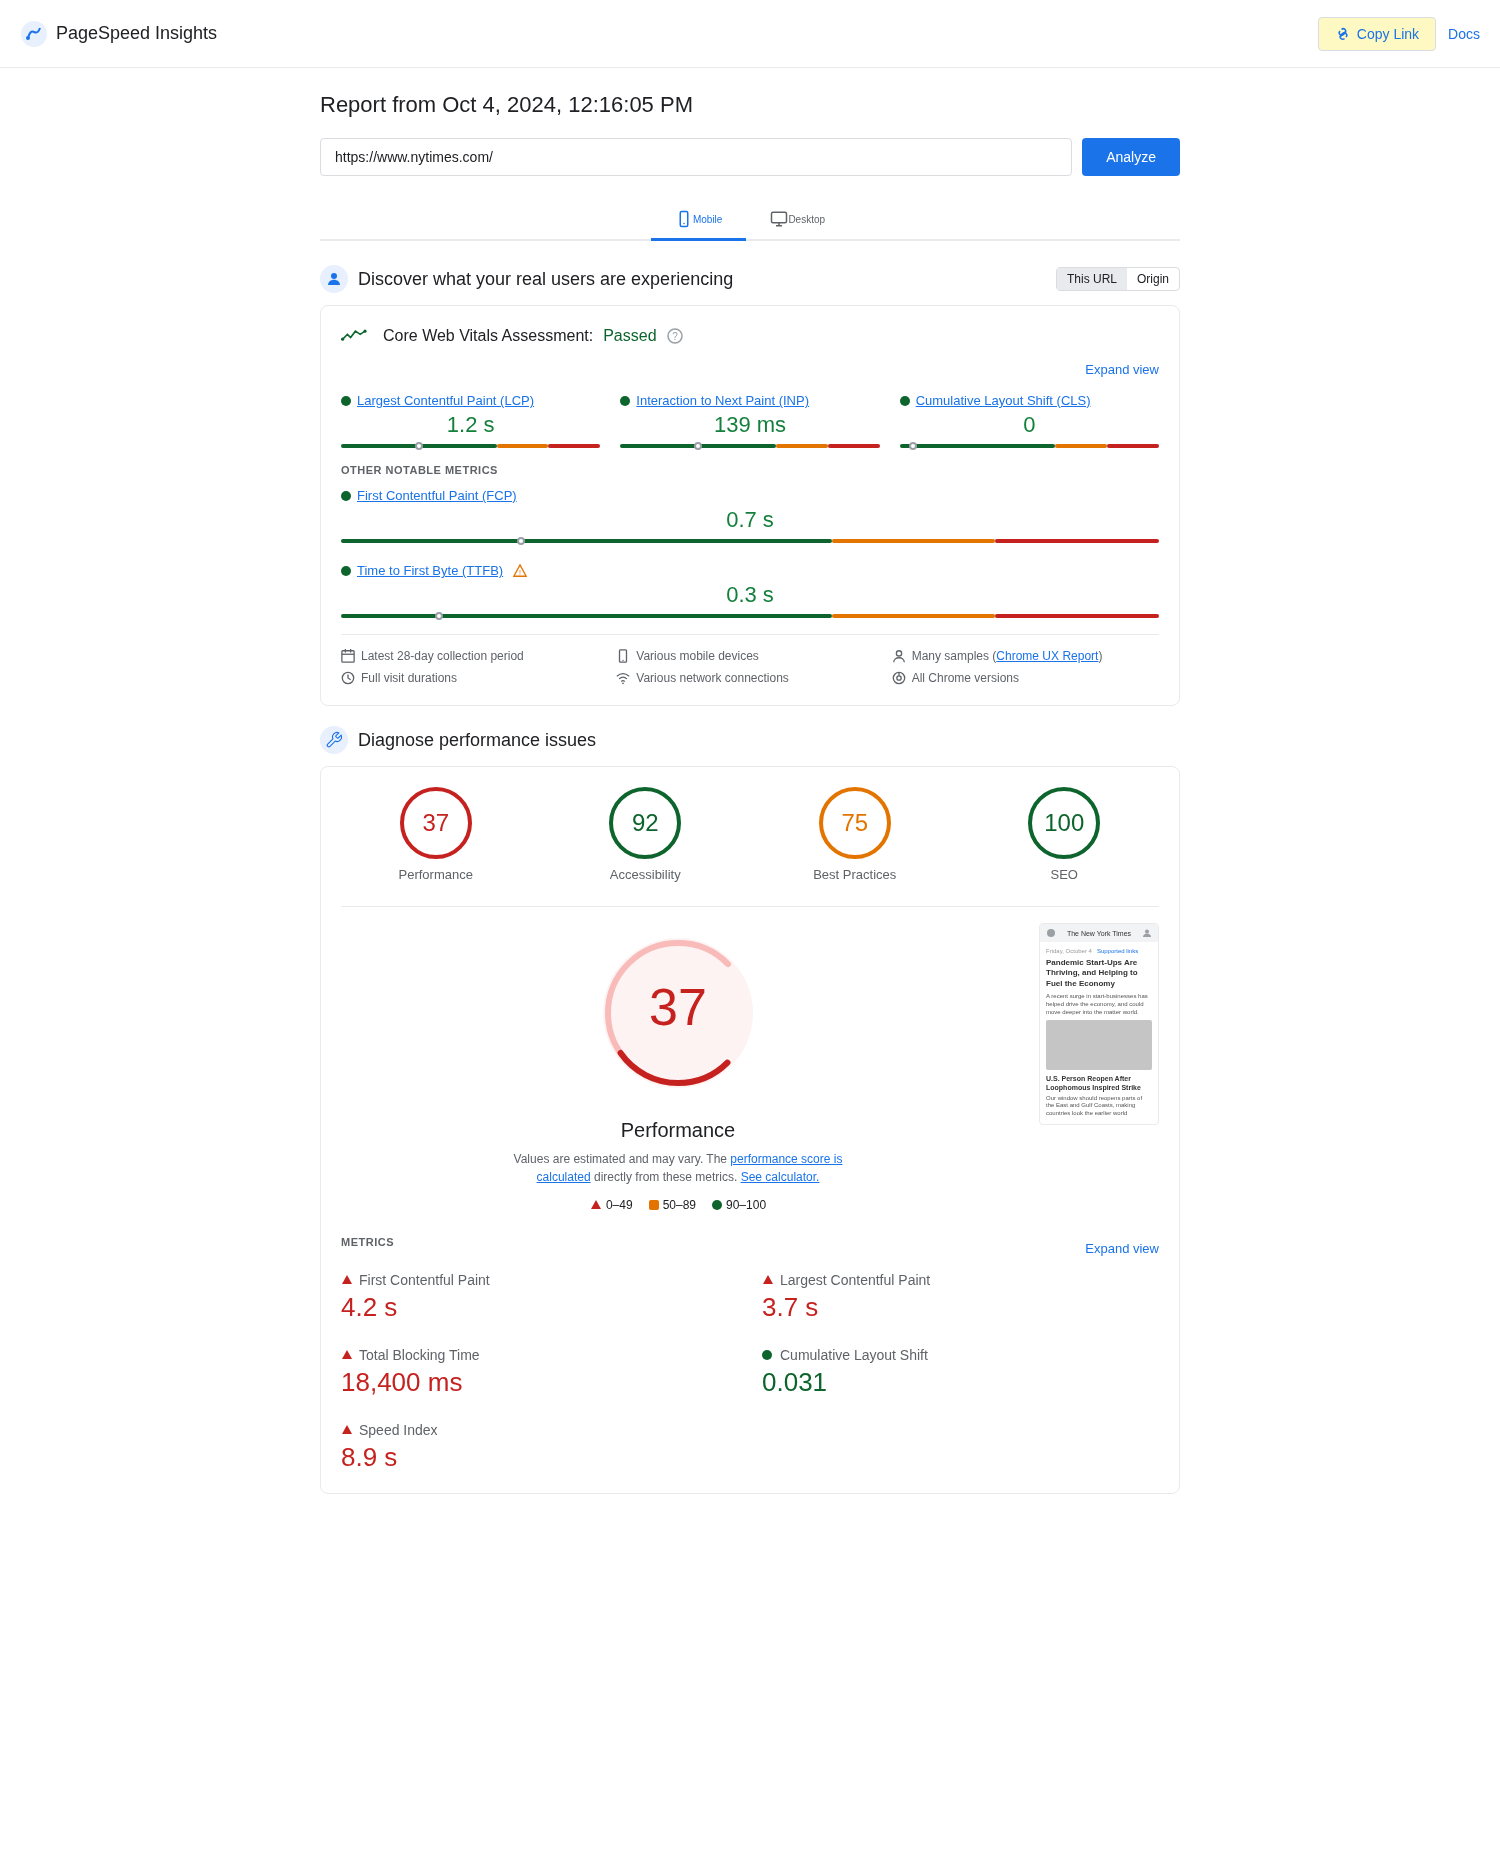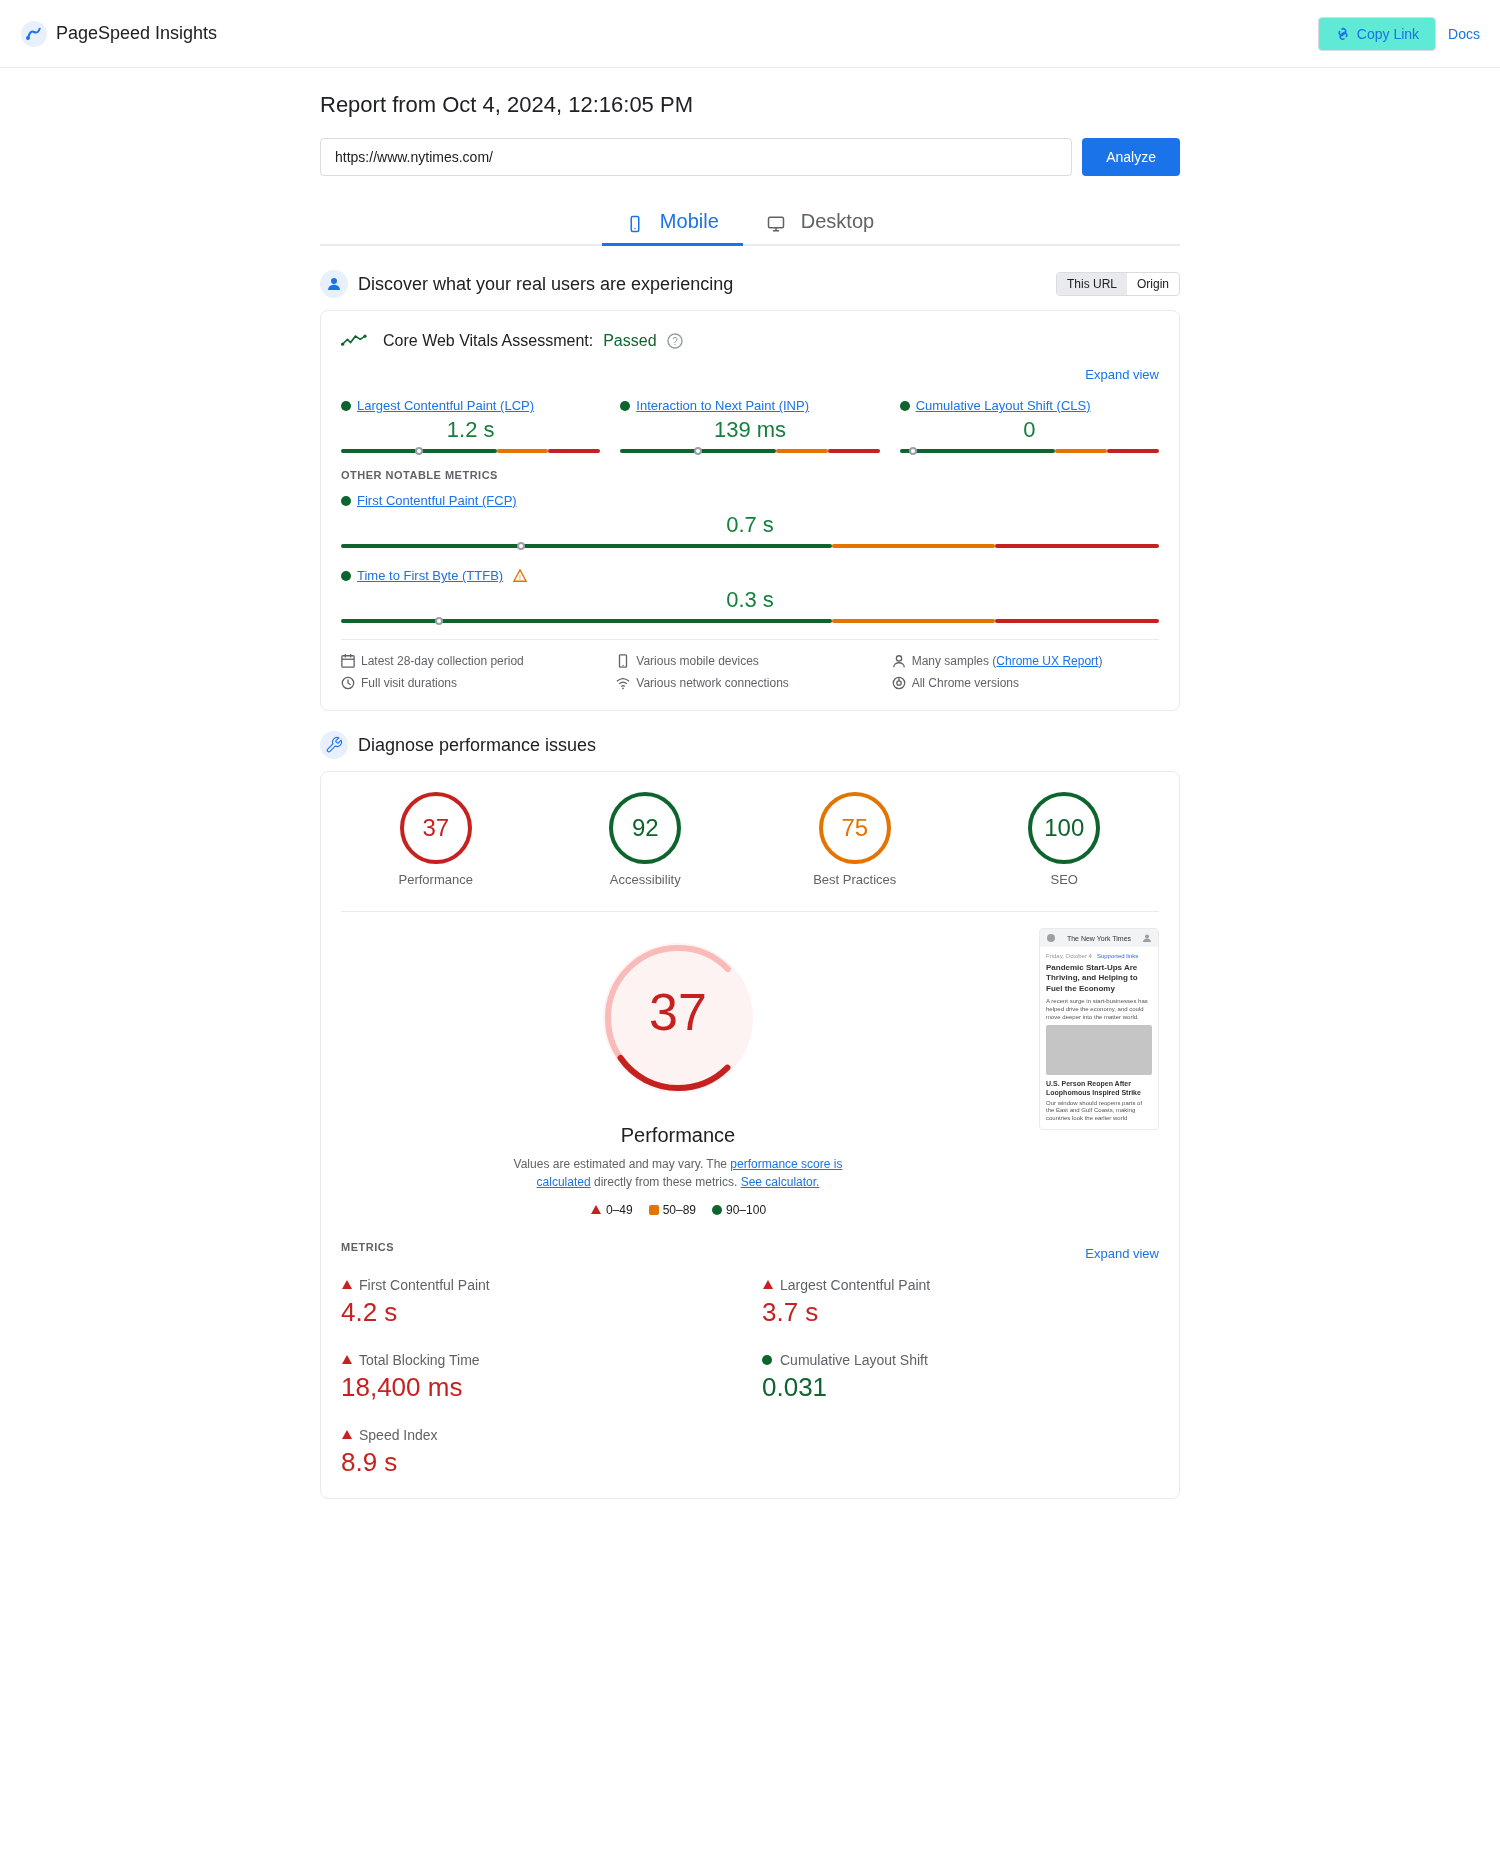--- a/index.html
+++ b/index.html
@@ -10,21 +10,21 @@
       display: flex; align-items: center; justify-content: space-between;
       padding: 10px 20px; border-bottom: 1px solid #e8eaed; height: 68px;
     }
     .header-logo { display: flex; align-items: center; gap: 8px; }
     .header-logo-icon { width: 28px; height: 28px; }
     .header-logo-text { font-size: 18px; font-weight: 400; color: #202124; }
     .header-actions { display: flex; align-items: center; gap: 12px; }
     .copy-link-btn {
       display: flex; align-items: center; gap: 6px;
       border: 1px solid #dadce0; border-radius: 4px; padding: 8px 16px;
-      font-size: 14px; color: #1a73e8; cursor: pointer; background: #5eead4;
+      font-size: 14px; color: #1a73e8; cursor: pointer; background: #fef9c3;
     }
     .docs-link { color: #1a73e8; text-decoration: none; font-size: 14px; }
 
     
     .main { max-width: 900px; margin: 0 auto; padding: 24px 20px; }
 
     .report-title { font-size: 22px; font-weight: 400; margin-bottom: 20px; color: #202124; }
 
     
     .url-bar { display: flex; gap: 10px; margin-bottom: 24px; }
@@ -33,22 +33,22 @@
       padding: 10px 14px; font-size: 14px; color: #202124;
     }
     .analyze-btn {
       background: #1a73e8; color: #fff; border: none; border-radius: 4px;
       padding: 10px 24px; font-size: 14px; cursor: pointer; font-weight: 500;
     }
 
     
     .tabs { display: flex; justify-content: center; gap: 0; margin-bottom: 24px; border-bottom: 2px solid #e8eaed; }
     .tab {
-      display: flex; align-items: flex-end; gap: 16px;
-      padding: 10px 24px; cursor: pointer; font-size: 20px; color: #5f6368;
+      display: flex; align-items: center; gap: 0;
+      padding: 10px 24px; cursor: pointer; font-size: 10px; color: #5f6368;
       border-bottom: 3px solid transparent; margin-bottom: -2px;
     }
     .tab.active { color: #1a73e8; border-bottom-color: #1a73e8; }
 
     
     .section { margin-bottom: 20px; }
     .section-header {
       display: flex; align-items: center; gap: 10px;
       margin-bottom: 12px;
     }

